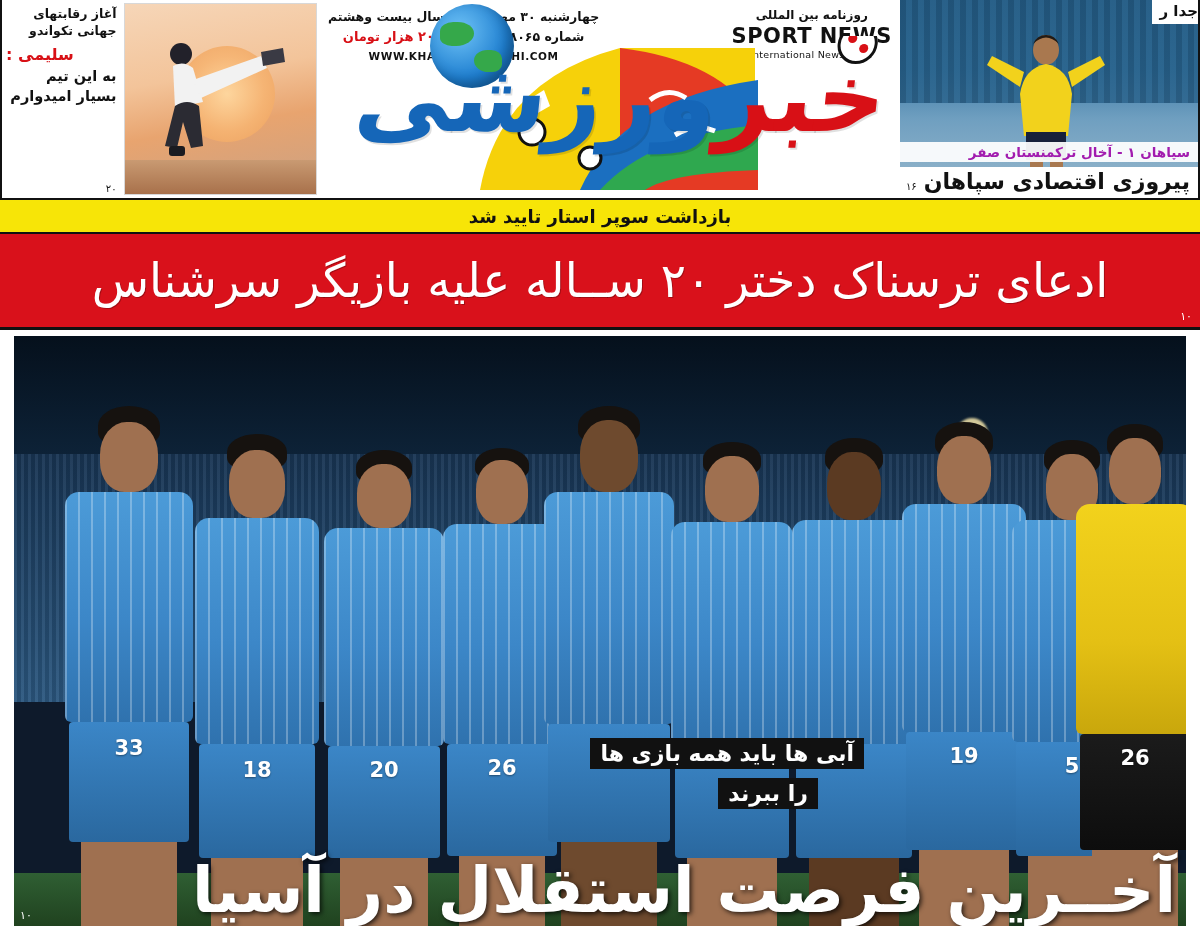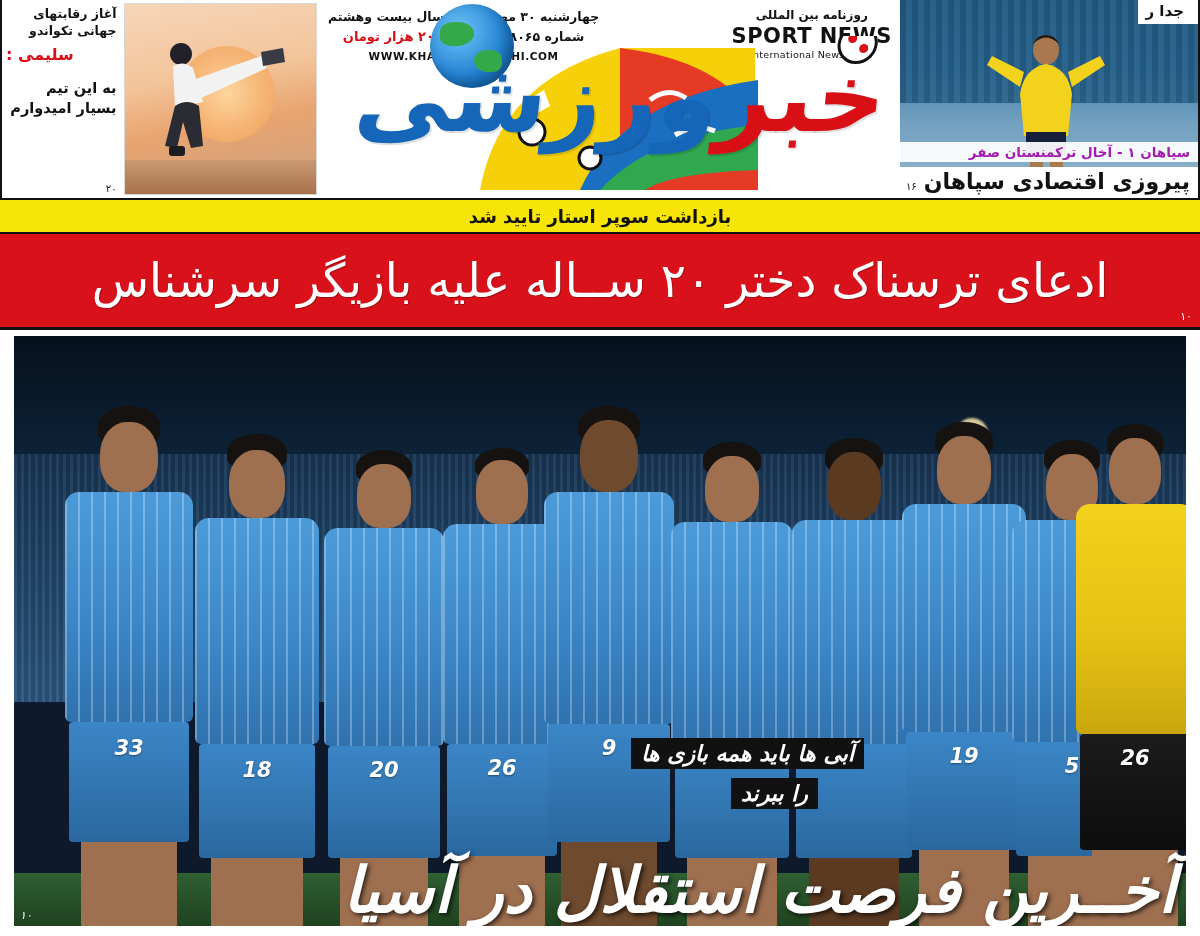--- a/index.html
+++ b/index.html
@@ -46,21 +46,20 @@
     font-size: 12.5px; font-weight: bold; color: #111;
     line-height: 1.35; margin-bottom: 5px;
   }
   .promo-name {
     font-size: 16px; font-weight: bold; color: #d81016;
     line-height: 1.2; margin-bottom: 3px;
   }
   .promo-quote {
     font-size: 14.5px; font-weight: bold; color: #111;
     line-height: 1.35;
-    margin-top: 12px;
   }
   .promo-page {
     margin-top: auto;
     font-size: 10px; color: #111; align-self: flex-start;
   }
   .promo-left-img {
     position: relative;
     width: 196px; height: 192px;
     margin: 3px;
     background: linear-gradient(170deg,#f6d6b8 0%, #f3c49a 38%, #e8a46f 62%, #caa184 100%);
@@ -173,21 +172,21 @@
     position:absolute; left:0; top:0; width:100%; height:52%;
     background: repeating-linear-gradient(90deg,#1d4f74 0 6px,#28618a 6px 12px);
     opacity:.8;
   }
   .pr-player {
     position:absolute; left:86px; top:28px; width:120px; height:150px;
   }
   .pr-corner {
     position: absolute; right: 0; top: 0;
     background: #fff; color:#111; font-weight:bold; font-size: 15px;
-    padding: 2px 14px 4px 8px; direction: rtl;
+    padding: 2px 0 4px 8px; direction: rtl;
   }
   .pr-cap1 {
     position:absolute; right:0; bottom:36px; left:0;
     background: rgba(255,255,255,.93);
     color:#a21caf; font-size: 13.5px; font-weight:bold;
     text-align:right; padding: 2px 8px; direction: rtl;
   }
   .pr-cap2 {
     position:absolute; right:0; bottom:0; left:0;
     background:#fff; color:#111; font-size: 22px; font-weight:bold;
@@ -227,21 +226,20 @@
     position:absolute; right: 8px; bottom: 4px; color:#fff; font-size: 11px;
   }
 
   
   .main-photo {
     position: relative;
     margin: 6px 14px 0 14px;
     width: 1172px; height: 590px;
     overflow: hidden;
     background: #0e1a2b;
-    font-style: italic;
   }
   .pitch {
     position:absolute; left:0; bottom:0; width:100%; height:9%;
     background: linear-gradient(180deg,#2f5f33,#20421f);
   }
   .stands {
     position:absolute; left:0; top:0; width:100%; height:62%;
     background:
       repeating-linear-gradient(90deg, rgba(255,255,255,.05) 0 3px, rgba(0,0,0,.10) 3px 7px),
       linear-gradient(180deg,#10233a 0%, #1b3b5c 45%, #2b577f 100%);

